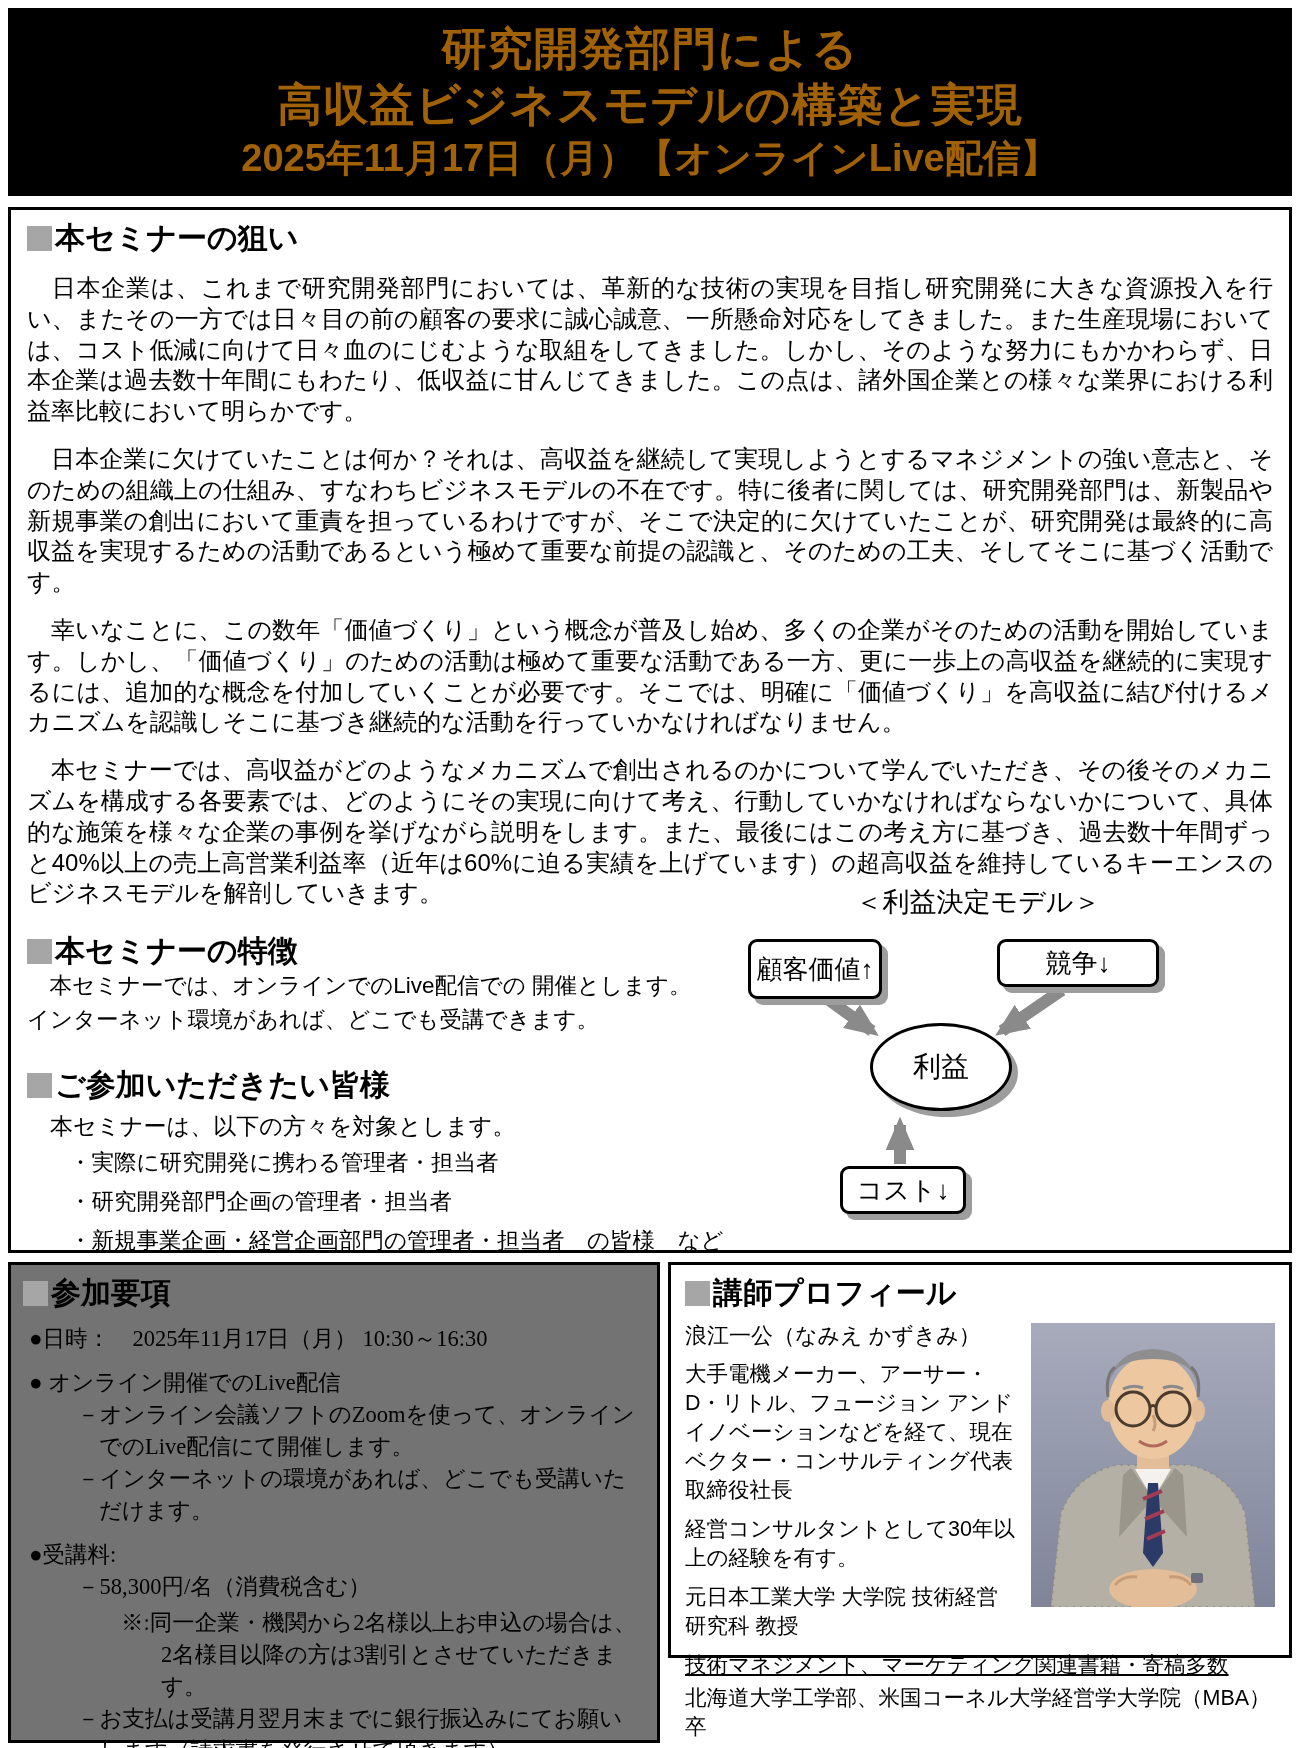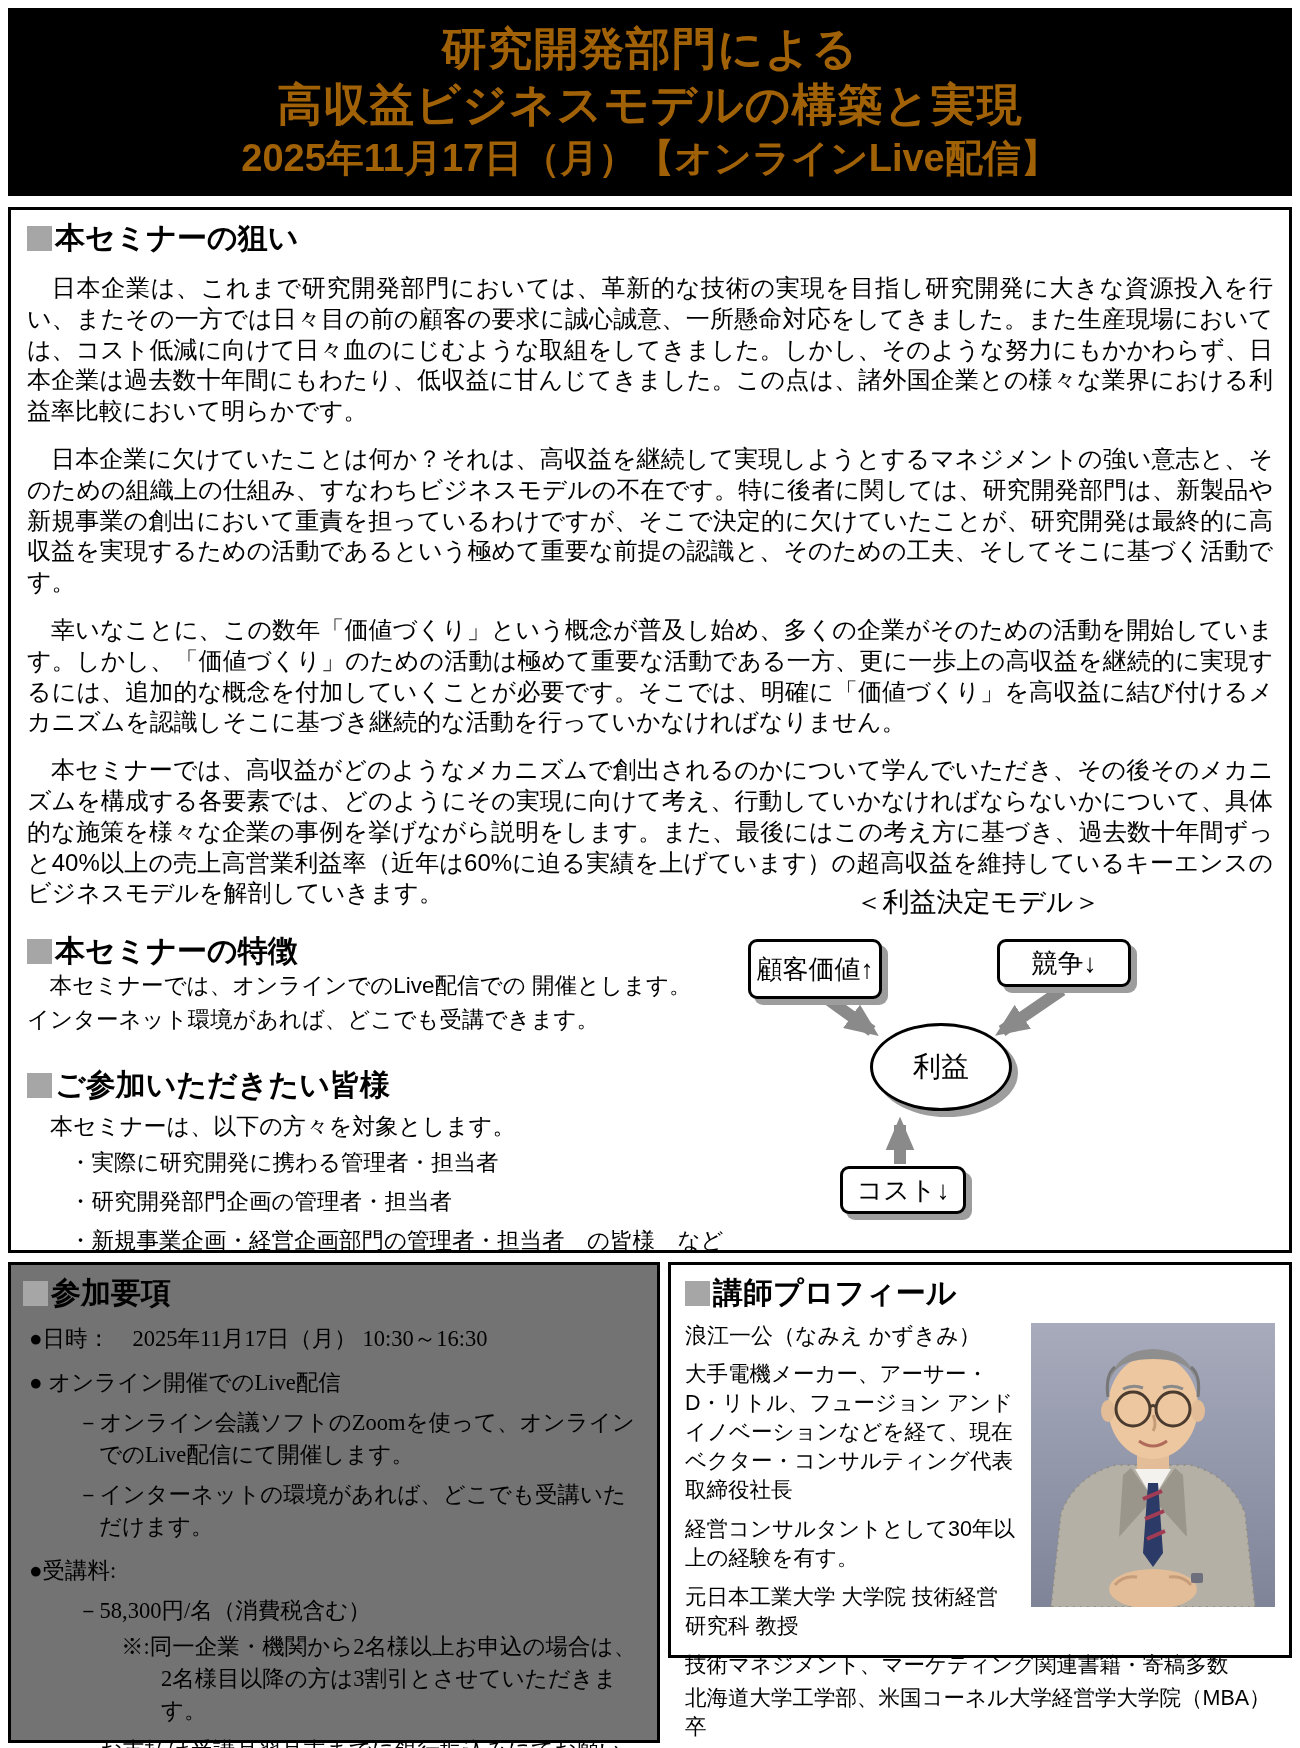--- a/index.html
+++ b/index.html
@@ -31,49 +31,49 @@
   .audience .aud-item{font-size:22.5px;line-height:39px;padding-left:42px;}
   
   .diagram{position:absolute;left:661px;top:663px;width:612px;height:378px;}
   .diagram .dg-title{position:absolute;left:0;top:11px;width:100%;text-align:center;font-size:27px;font-weight:400;}
   .node{
     position:absolute;background:#fff;border:3px solid #000;border-radius:9px;
     box-shadow:6px 6px 0 #9d9d9d;display:flex;align-items:center;justify-content:center;
     font-size:26px;box-sizing:border-box;
   }
   .node.customer{left:76px;top:66px;width:134px;height:60px;}
-  .node.competition{left:325px;top:66px;width:134px;height:48px;}
+  .node.competition{left:325px;top:66px;width:162px;height:48px;}
   .node.cost{left:168px;top:293px;width:126px;height:48px;}
   .ellipse{
     position:absolute;left:198px;top:150px;width:142px;height:88px;background:#fff;
     border:3px solid #000;border-radius:50%;box-shadow:6px 6px 0 #9d9d9d;
     display:flex;align-items:center;justify-content:center;font-size:28px;box-sizing:border-box;
   }
   .arrow-svg{position:absolute;left:0;top:0;width:612px;height:378px;pointer-events:none;}
   
   .req-box{
     position:absolute;left:8px;top:1262px;width:652px;height:481px;
     border:3px solid #000;box-sizing:border-box;background:#737373;padding:10px 12px;
   }
   .req-item{font-size:22.5px;line-height:32px;font-family:Liberation Serif, serif;}
   .req-item.l0{margin-top:12px;padding-left:6px;}
-  .req-item.l1{margin-top:8px;padding-left:76px;text-indent:-22px;}
+  .req-item.l1{margin-top:0;padding-left:76px;text-indent:-22px;}
   .req-item.l2{margin-top:4px;padding-left:138px;text-indent:-40px;}
   
   .profile-box{
     position:absolute;left:668px;top:1262px;width:624px;height:396px;
     border:3px solid #000;box-sizing:border-box;background:#fff;padding:10px 14px;
   }
   .profile-text{margin-top:10px;font-size:21.5px;line-height:29px;}
   .profile-text .name{font-size:22px;margin-bottom:10px;}
   .profile-text p{margin:0 0 10px 0;}
   .photo{
     float:right;width:244px;height:284px;margin:2px 0 10px 14px;
   }
-  .profile-text .wide{clear:both;margin-top:10px;margin-bottom:4px;}
+  .profile-text .wide{clear:both;margin-top:10px;margin-bottom:4px;text-decoration:underline;}
 </style>
 </head>
 <body>
 
 <div class="page">
 
   <div class="banner">
     <div class="t1">研究開発部門による</div>
     <div class="t2">高収益ビジネスモデルの構築と実現</div>
     <div class="t3">2025年11月17日（月）【オンラインLive配信】</div>

